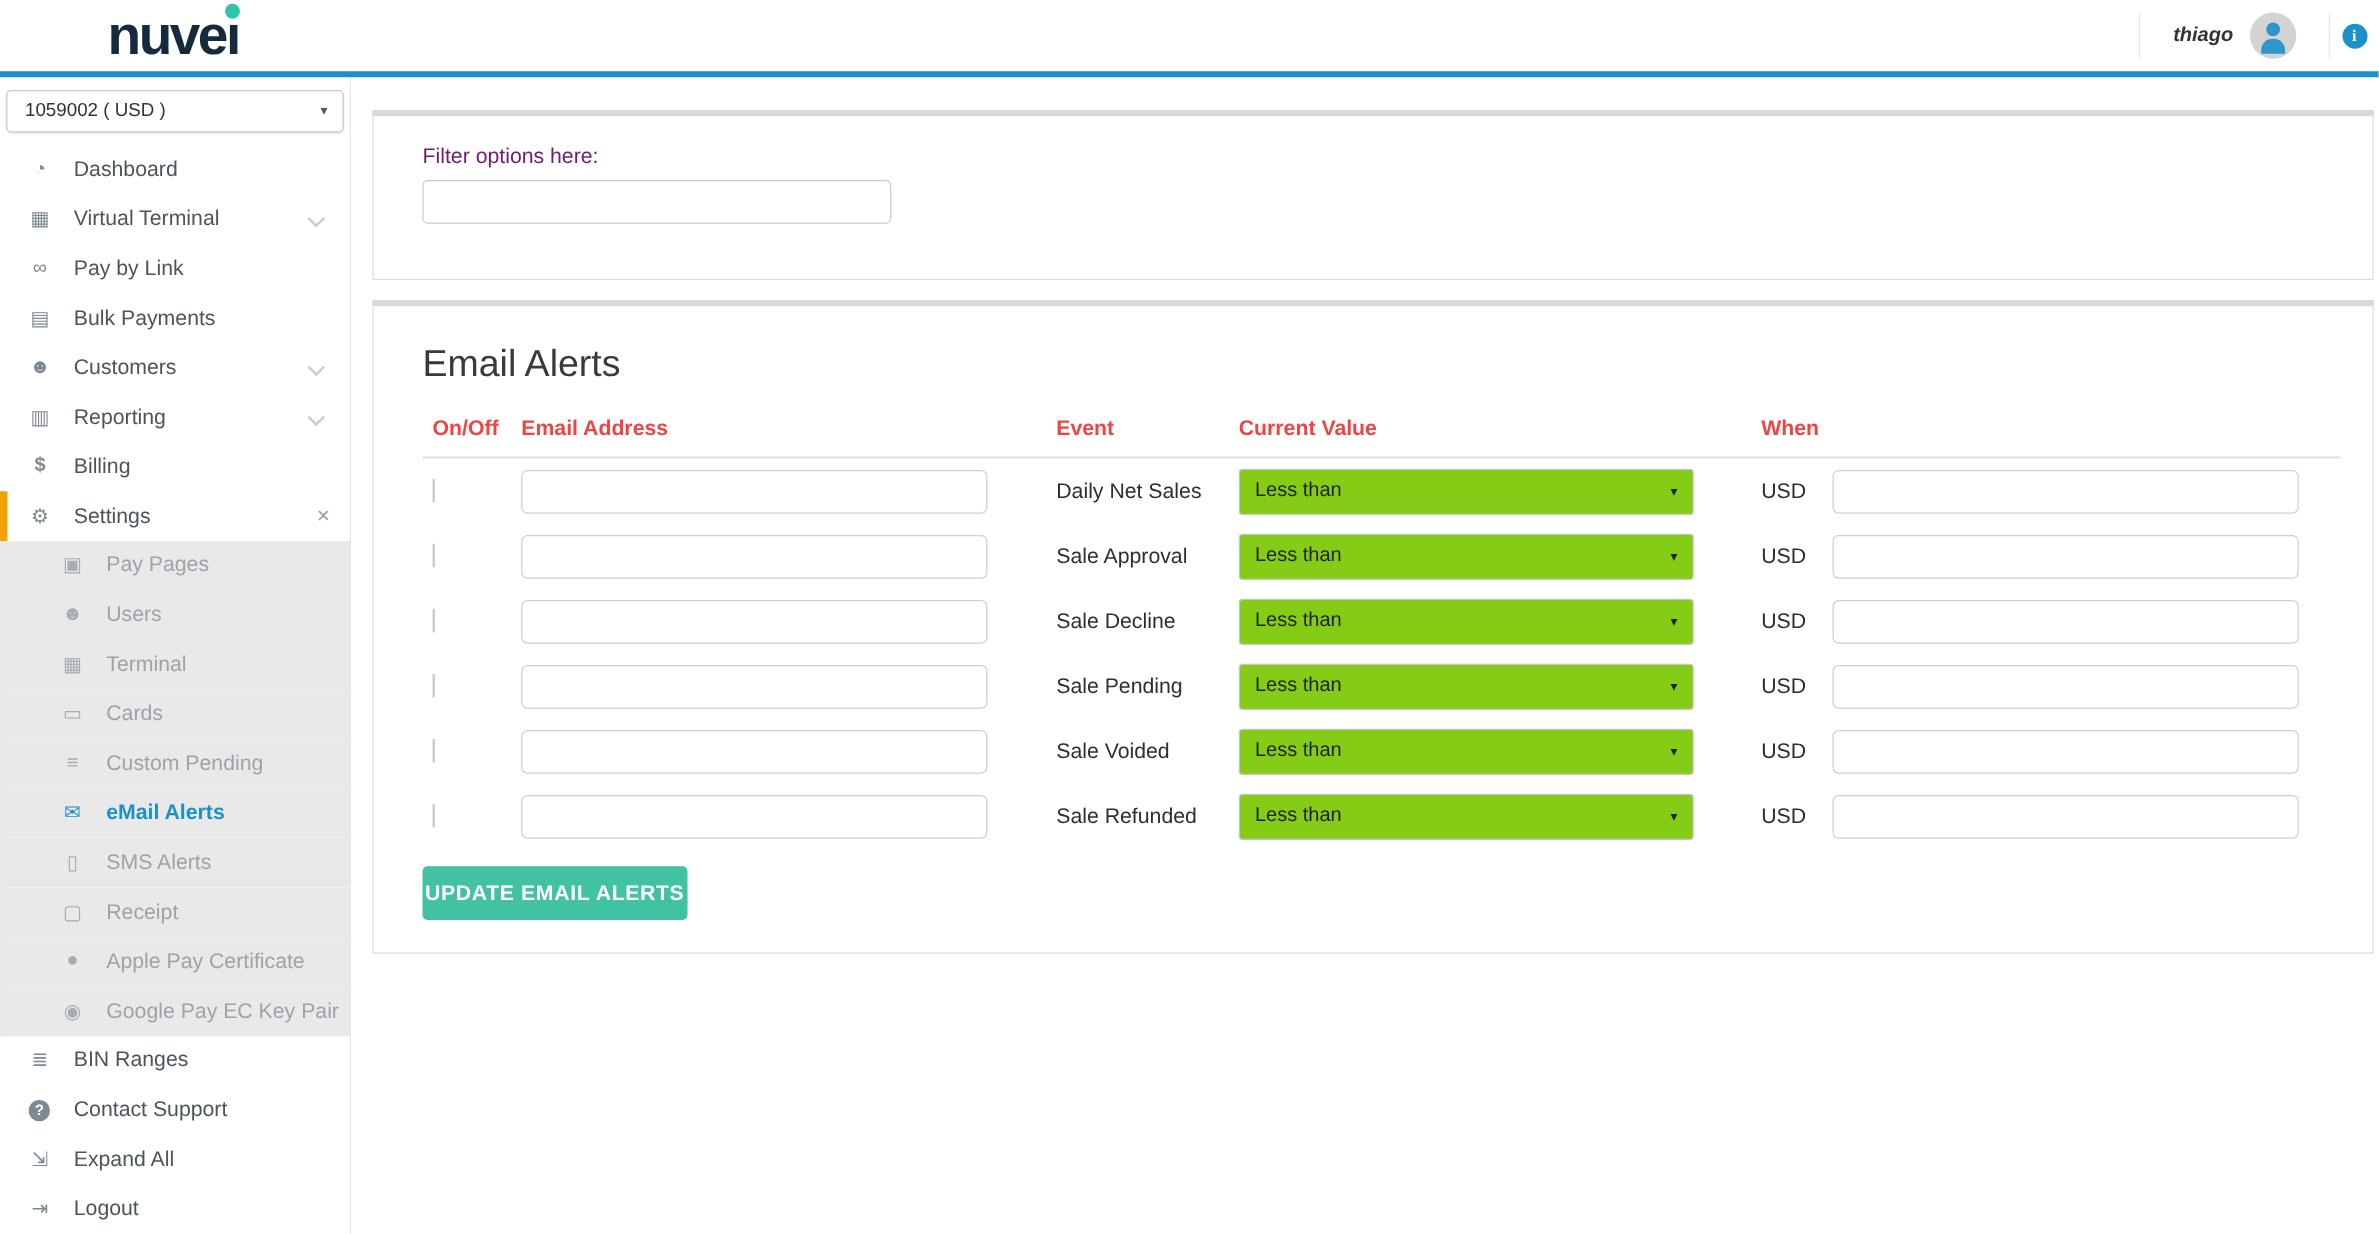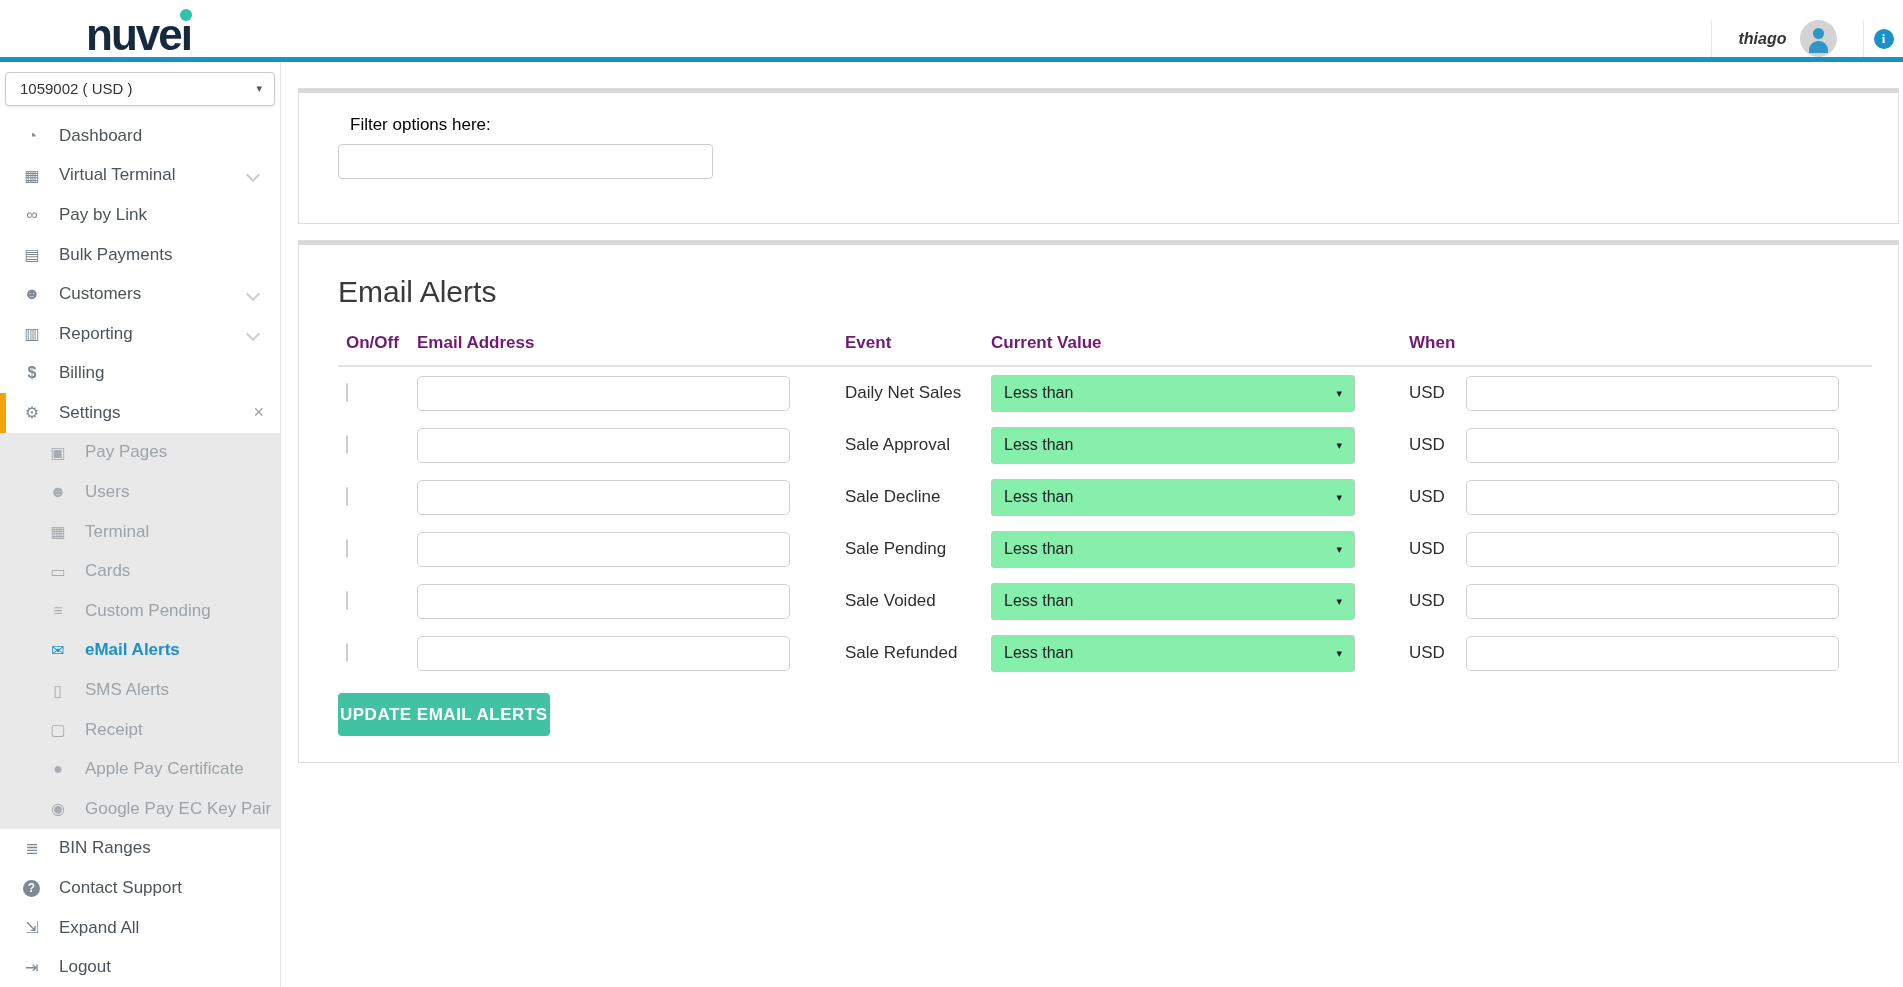--- a/index.html
+++ b/index.html
@@ -1,20 +1,20 @@
 <!DOCTYPE html>
 <html><head>
 <meta charset="utf-8">
 <style>
   * { box-sizing: border-box; margin: 0; padding: 0; }
   html, body { width: 1903px; height: 987px; overflow: hidden; background: #fff;
     font-family: "Liberation Sans", "DejaVu Sans", sans-serif; color: #333; }
 
   
-  .header { height: 57px; display: flex; align-items: flex-end; background: #fff; }
+  .header { height: 57px; display: flex; align-items: center; background: #fff; }
   .logo-area { width: 281px; display: flex; align-items: center; justify-content: center; }
   .logo { position: relative; font-size: 44px; font-weight: bold; letter-spacing: -2px;
           color: #152a3c; line-height: 1; padding-right: 4px; }
   .logo-dot { position: absolute; width: 12px; height: 12px; border-radius: 50%;
           background: #2fc4a8; right: 3px; top: -4px; }
   .header-right { margin-left: auto; display: flex; align-items: stretch; }
   .user-box { width: 152px; border-left: 1px solid #e7e7e7; display: flex;
           align-items: center; justify-content: center; gap: 13px; font-style: italic; }
   .username { font-size: 16px; font-weight: bold; color: #333; }
   .avatar { width: 37px; height: 37px; border-radius: 50%; background: #d3d3d3;
@@ -59,40 +59,40 @@
   .close-x { margin-left: auto; margin-right: 16px; color: #9aa1a7; font-size: 18px; }
   .icon-contact-support { background: #7e8a93; color: #fff !important; border-radius: 50%;
           width: 17px !important; height: 17px; line-height: 17px; font-size: 12px !important;
           font-weight: bold; margin-left: 3px; margin-right: 4px; }
   .icon-billing { font-weight: bold; }
 
   
   .main { flex: 1; padding: 26px 4px 0 17px; background: #fff; }
   .card { border: 1px solid #ddd; border-top: 5px solid #d9d9d9; background: #fff; }
   .filter-card { height: 136px; padding: 22px 0 0 39px; margin-bottom: 16px; }
-  .filter-label { font-size: 17px; color: #000000; margin-left: 12px; }
+  .filter-label { font-size: 17px; color: #701a75; }
   .filter-input { margin-top: 9px; width: 375px; height: 35px; border: 1px solid #ccc;
           border-radius: 4px; padding: 0 10px; font-size: 15px; display: block; }
 
   .alerts-card { padding-bottom: 26px; }
   .alerts-title { margin: 30px 0 0 39px; font-size: 30px; font-weight: 400; color: #3a3a3a; }
   .alerts-table { margin: 24px 26px 0 39px; }
   .t-grid { display: grid; grid-template-columns: 79px 428px 146px 418px 1fr;
           align-items: center; }
   .t-head { padding-bottom: 12px; border-bottom: 2px solid #e2e2e2; }
-  .t-head .th { font-size: 17px; font-weight: bold; color: #701a75; }
+  .t-head .th { font-size: 17px; font-weight: bold; color: #ef4444; }
   .th-onoff { padding-left: 8px; }
   .t-row { height: 52px; }
   .cb { width: 20px; height: 20px; border: 1px solid #ccc; border-radius: 4px;
           background: #fdfdfd; margin-left: 8px; cursor: pointer; }
   .email-input, .value-input { width: 373px; height: 35px; border: 1px solid #d0d0d0;
           border-radius: 5px; padding: 0 10px; font-size: 15px; }
   .event-label { font-size: 17px; color: #2e2e2e; }
   .select { width: 364px; height: 37px; border: 1px solid #c6c6c6; border-radius: 3px;
-          background: #86efac; display: flex; align-items: center;
+          background: #84cc16; display: flex; align-items: center;
           justify-content: space-between; padding: 0 12px; font-size: 16px;
           color: #222; cursor: pointer; }
   .select-caret { font-size: 11px; color: #222; }
   .cv-cell { display: flex; align-items: center; gap: 21px; }
   .currency { font-size: 17px; color: #2e2e2e; }
   .update-btn { margin: 14px 0 0 39px; height: 43px; padding: 0 2px;
           background: #41c2a2; border: none; border-radius: 4px; color: #fff;
           font-size: 17px; font-weight: bold; letter-spacing: .5px; cursor: pointer;
           font-family: "Liberation Sans", sans-serif; }
 </style>

